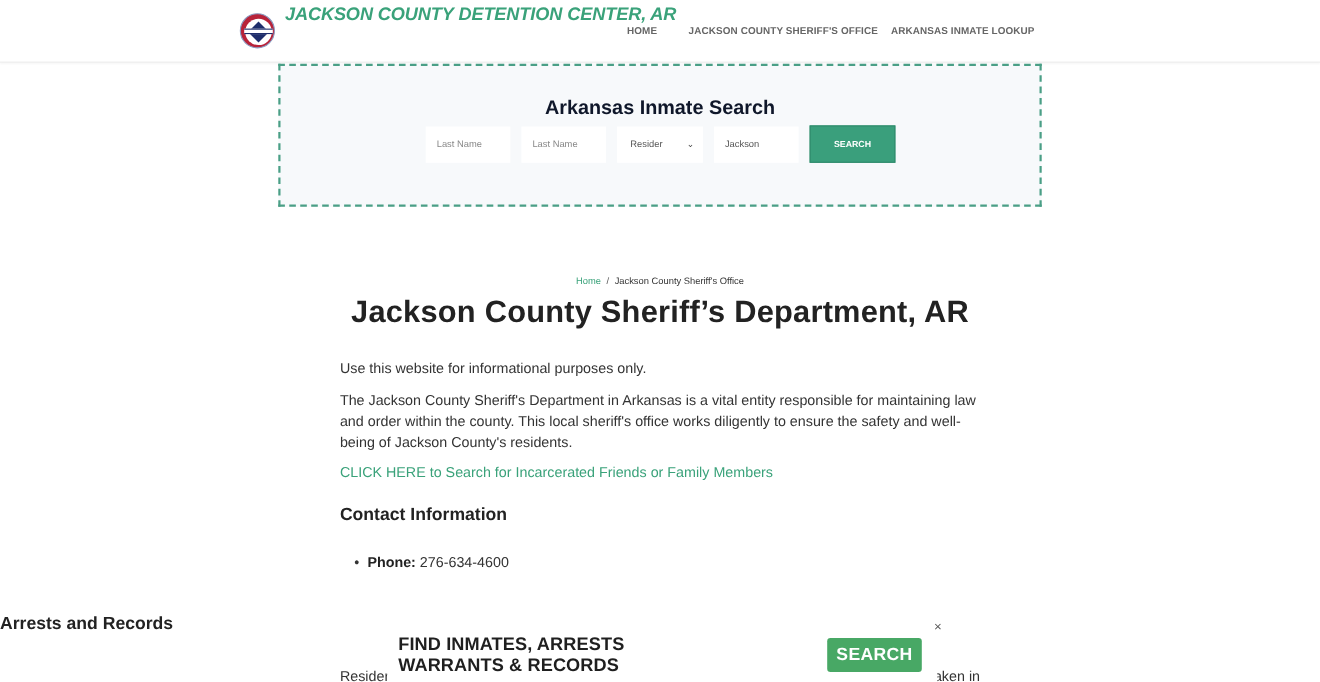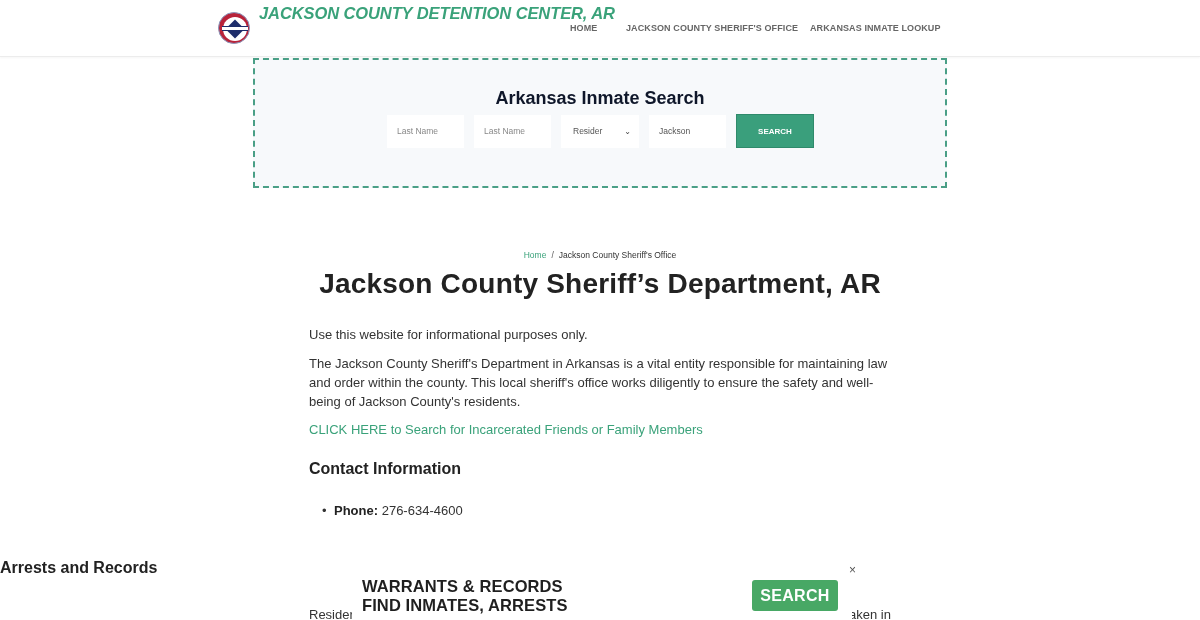--- a/index.html
+++ b/index.html
@@ -97,18 +97,18 @@
 <ul class="contact-list">
   <li><b>Phone:</b><span> 276-634-4600</span></li>
 </ul>
 
 <h2 class="arrests-h">Arrests and Records</h2>
 <span class="resident-text">Resider</span>
 <span class="taken-text">aken in</span>
 
 <div class="ad-banner">
   <div class="ad-text">
+    <div>FIND INMATES, ARRESTS</div>
     <div>WARRANTS &amp; RECORDS</div>
-    <div>FIND INMATES, ARRESTS</div>
   </div>
   <div class="ad-search-btn">SEARCH</div>
 </div>
 <div class="ad-close">×</div>
 
 </body></html>

